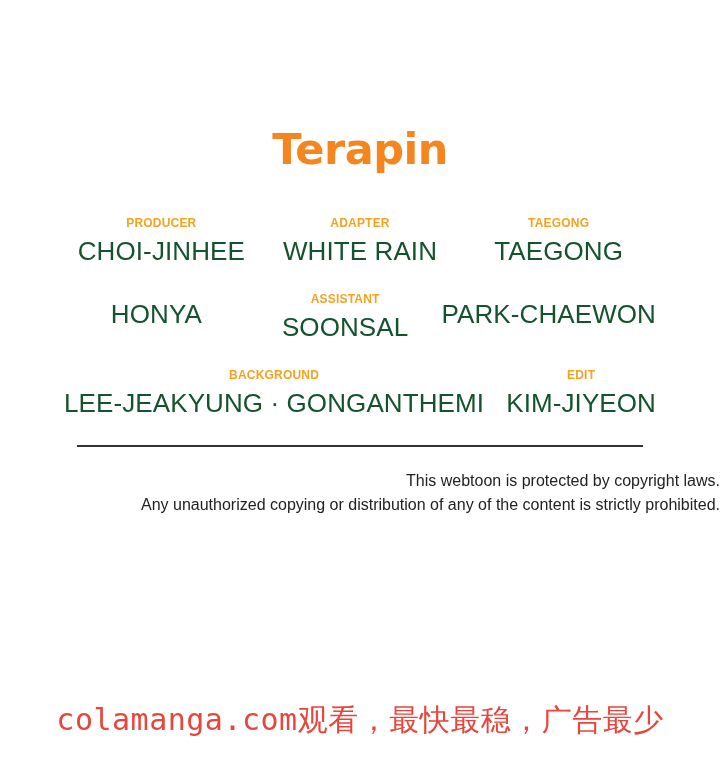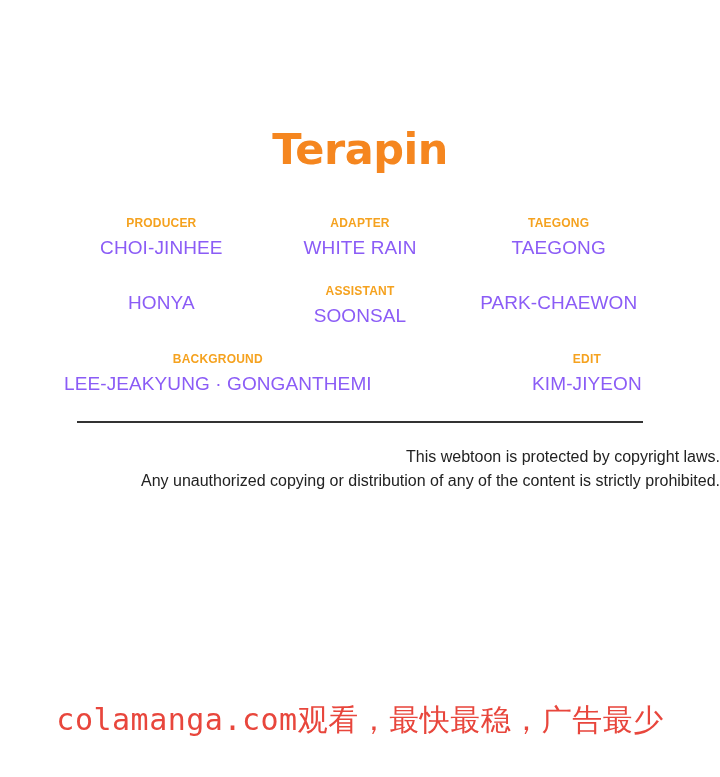--- a/index.html
+++ b/index.html
@@ -54,22 +54,22 @@
   }
   .credit-role {
     font-size: 12px;
     font-weight: bold;
     color: #F5A21F;
     letter-spacing: 0.2px;
     line-height: 1.1;
   }
   .credit-name {
     margin-top: 7px;
-    font-size: 19px;
-    color: #8b5cf6;
+    font-size: 26px;
+    color: #14532d;
     letter-spacing: 0.1px;
     line-height: 1.15;
     white-space: nowrap;
   }
   .divider {
     margin: 18px auto 0 auto;
     width: 566px;
     height: 2px;
     background: #333333;
   }

